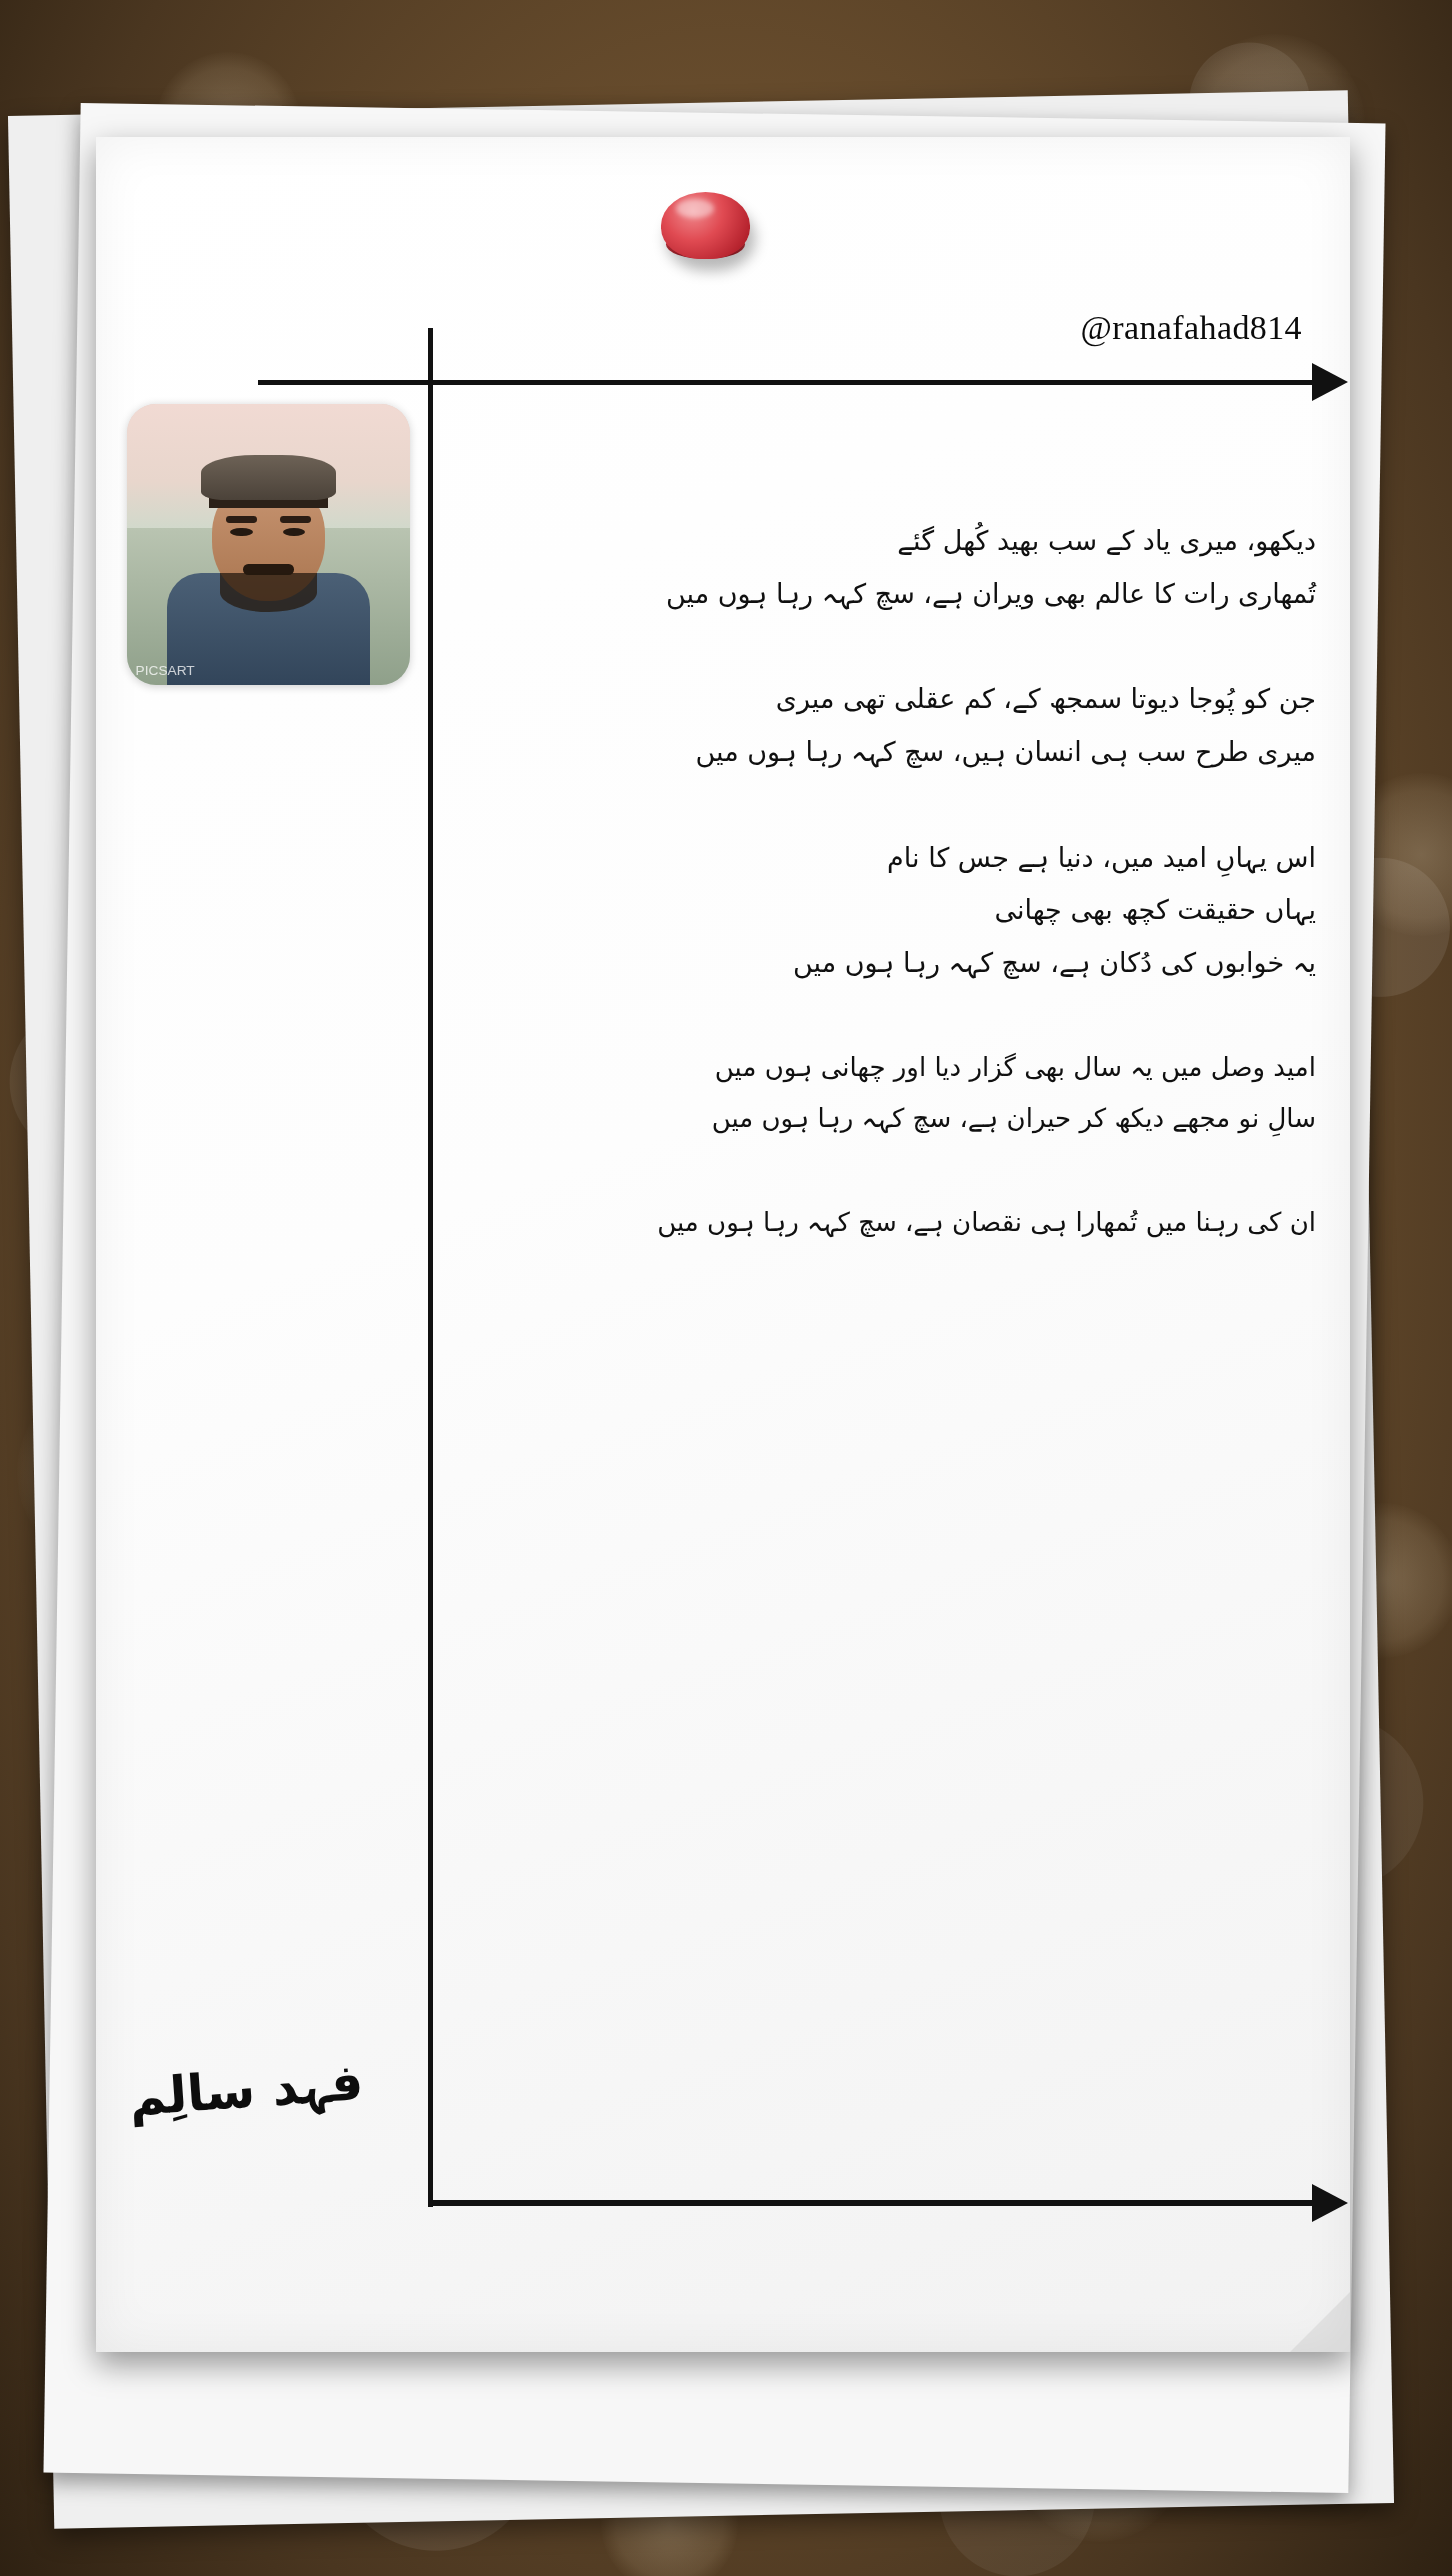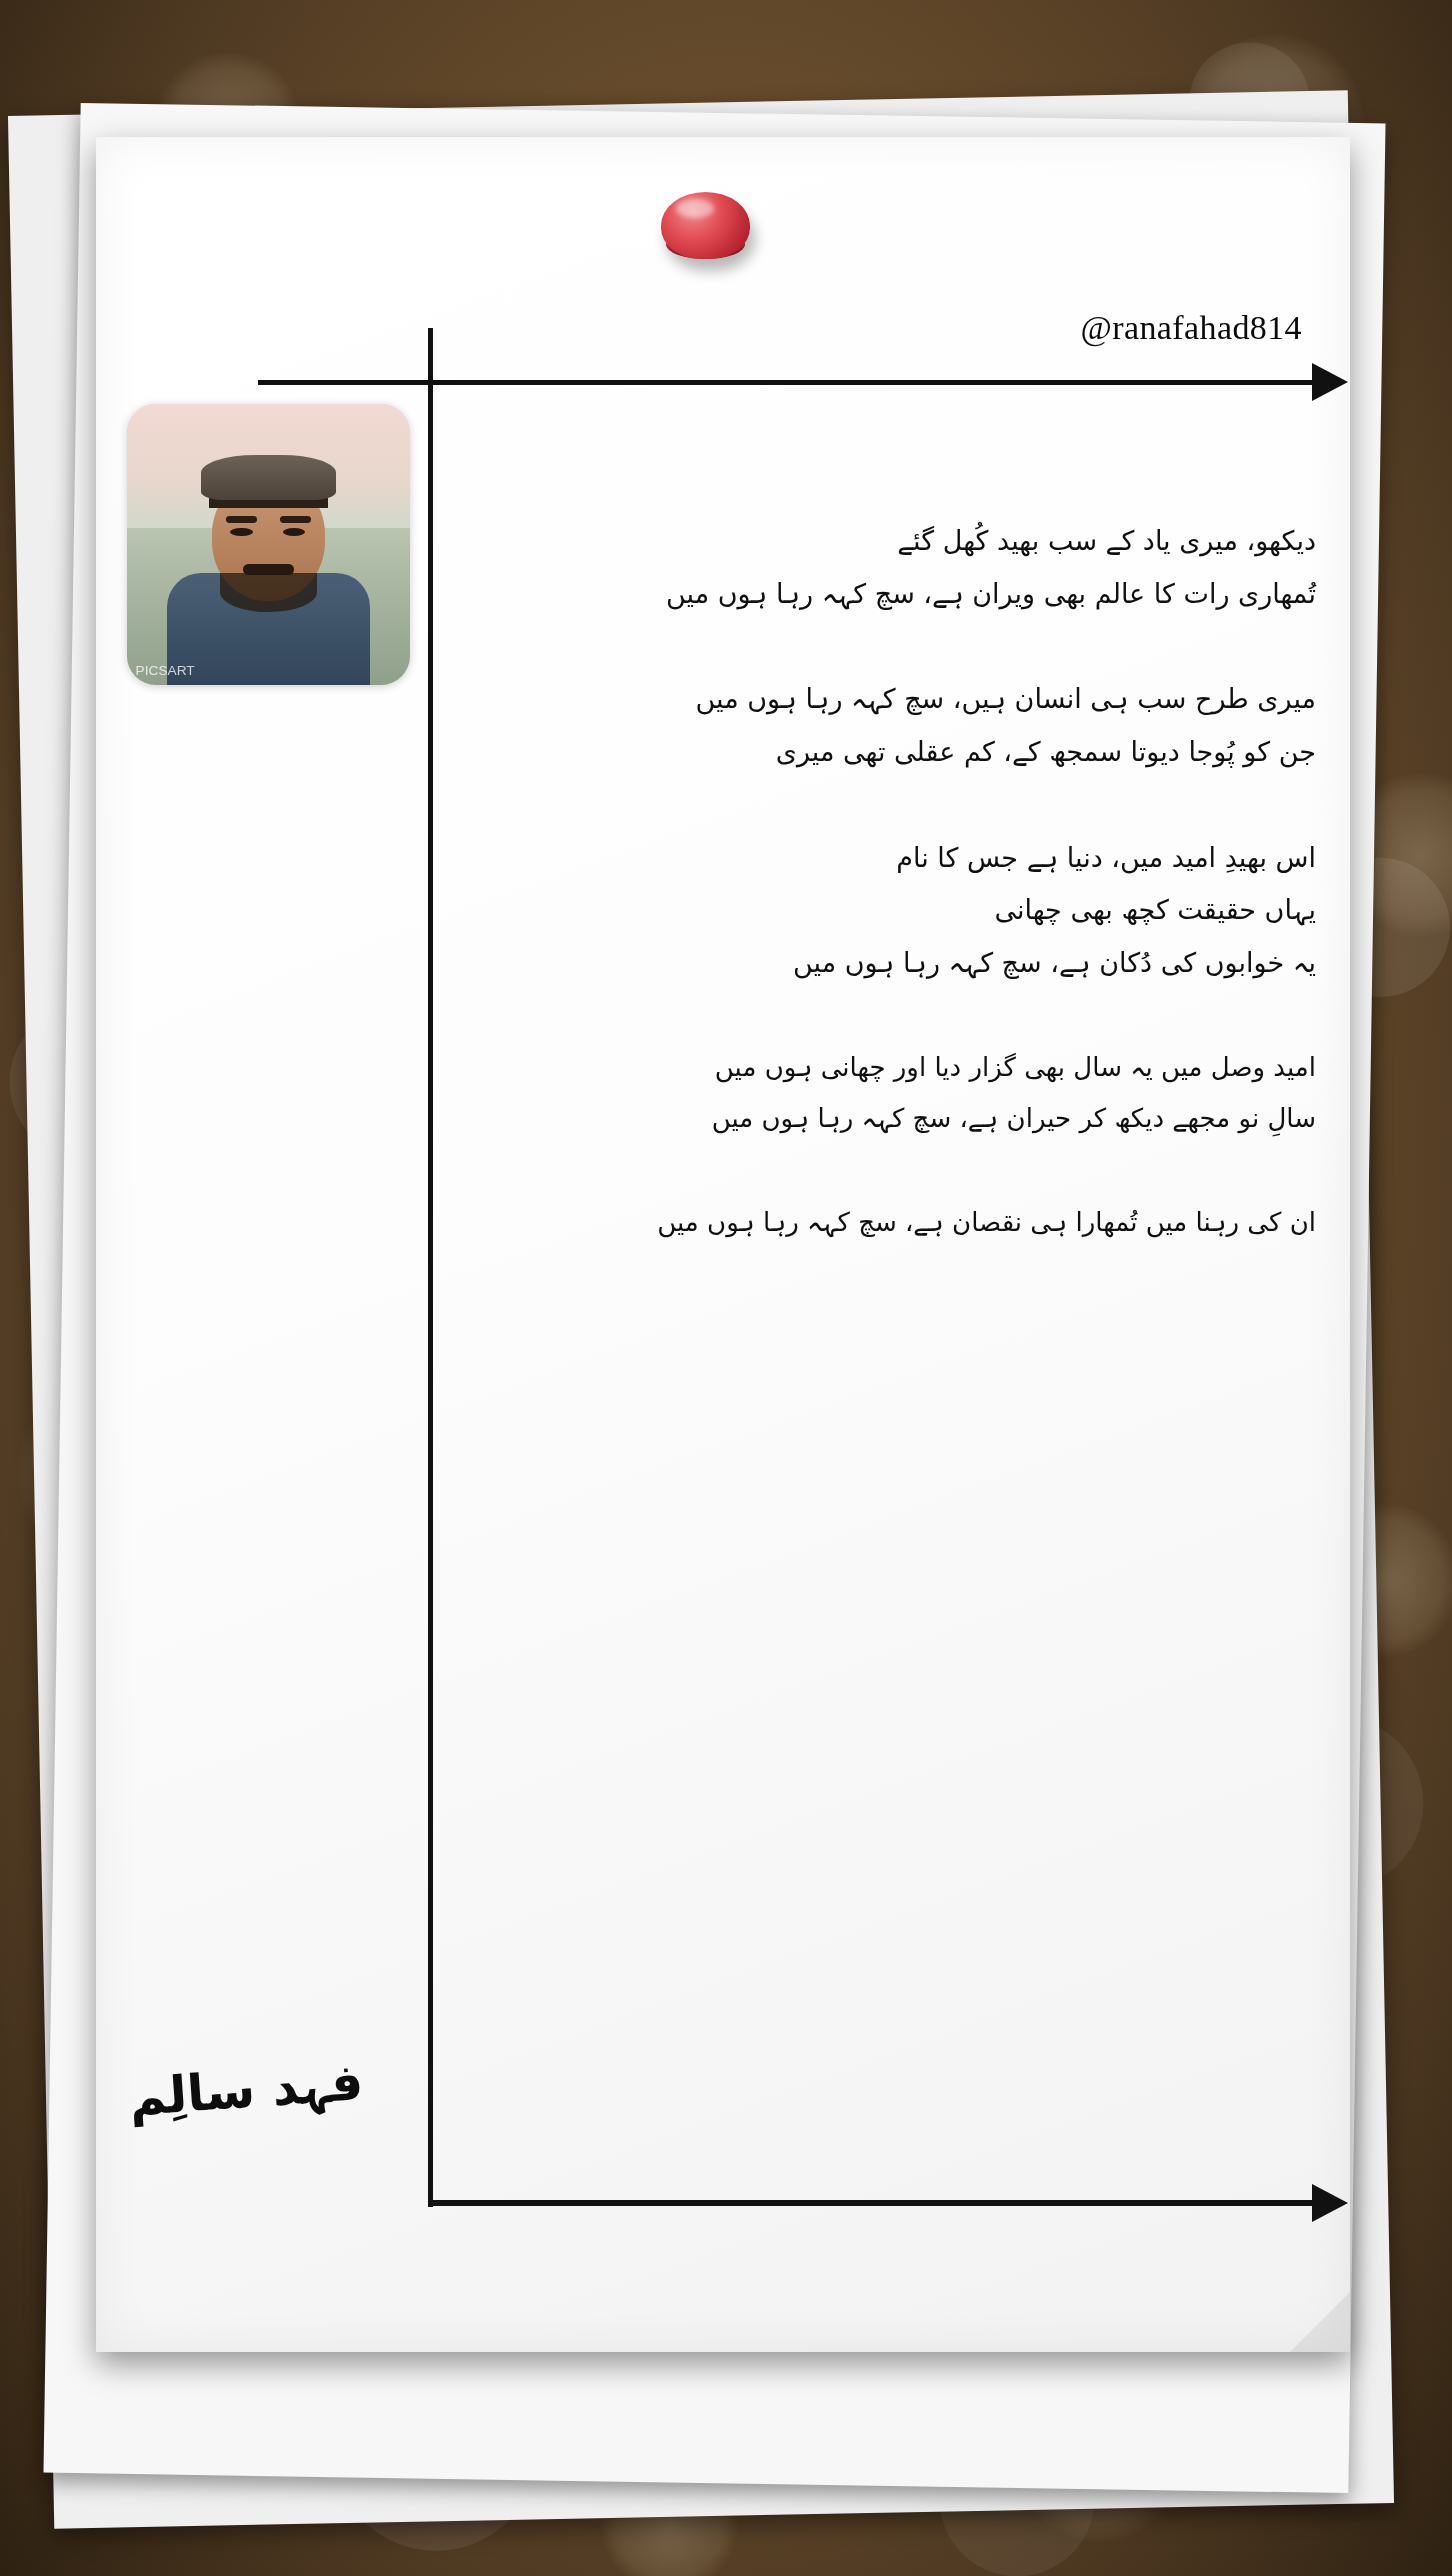--- a/index.html
+++ b/index.html
@@ -383,26 +383,26 @@
 
   <div class="poem">
 
 
     <div class="stanza">
       <div class="line">دیکھو، میری یاد کے سب بھید کُھل گئے</div>
       <div class="line">تُمھاری رات کا عالم بھی ویران ہے، سچ کہہ رہا ہوں میں</div>
     </div>
 
     <div class="stanza">
+      <div class="line">جن کو پُوجا دیوتا سمجھ کے، کم عقلی تھی میری</div>
       <div class="line">میری طرح سب ہی انسان ہیں، سچ کہہ رہا ہوں میں</div>
-      <div class="line">جن کو پُوجا دیوتا سمجھ کے، کم عقلی تھی میری</div>
     </div>
 
     <div class="stanza">
-      <div class="line">اس بھیدِ امید میں، دنیا ہے جس کا نام</div>
+      <div class="line">اس یہاںِ امید میں، دنیا ہے جس کا نام</div>
       <div class="line">یہاں حقیقت کچھ بھی چھانی</div>
       <div class="line">یہ خوابوں کی دُکان ہے، سچ کہہ رہا ہوں میں</div>
     </div>
 
     <div class="stanza">
       <div class="line wide">امید وصل میں یہ سال بھی گزار دیا اور چھانی ہوں میں</div>
       <div class="line wide">سالِ نو مجھے دیکھ کر حیران ہے، سچ کہہ رہا ہوں میں</div>
     </div>
 
     <div class="stanza">

